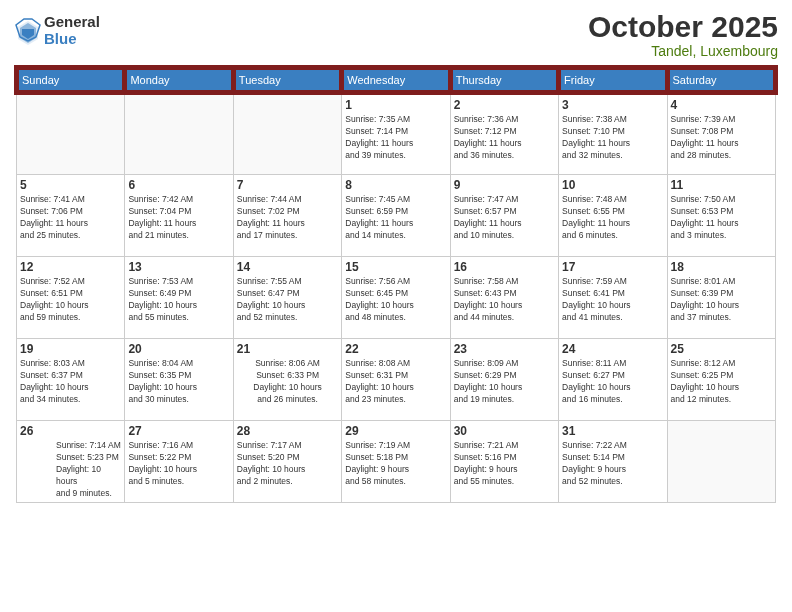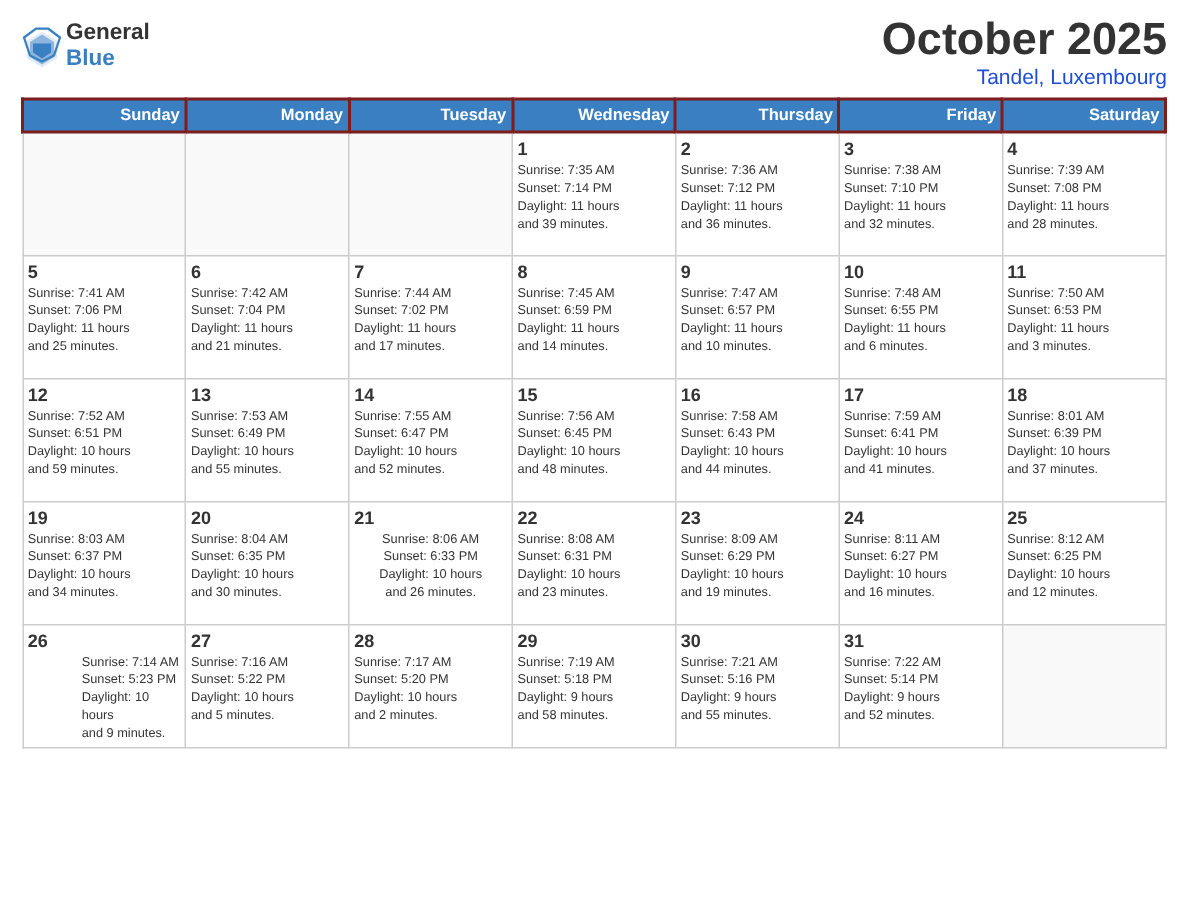--- a/index.html
+++ b/index.html
@@ -50,35 +50,35 @@
       text-align: right;
     }
     .month-title {
       font-size: 30px;
       font-weight: bold;
       color: #333;
       line-height: 1.1;
     }
     .location {
       font-size: 14px;
-      color: #1d4ed8;
+      color: #4d7c0f;
     }
     .calendar {
       width: 100%;
       border-collapse: collapse;
       table-layout: fixed;
     }
     .calendar th {
       background: #3a7fc1;
       color: #fff;
       font-size: 11px;
-      font-weight: bold;
+      font-weight: normal;
       padding: 4px 3px;
-      text-align: right;
-      border: 2px solid #7f1d1d;
+      text-align: left;
+      border: 5px solid #7f1d1d;
     }
     .calendar td {
       border: 1px solid #ccc;
       vertical-align: top;
       padding: 3px 3px;
       font-size: 9px;
       color: #333;
       height: 82px;
       background: #fff;
     }

